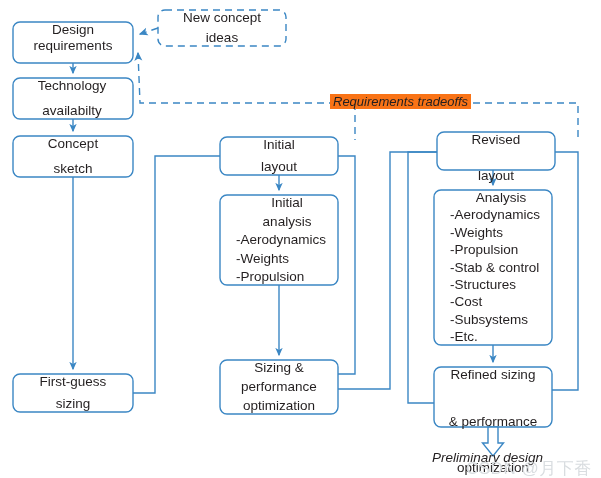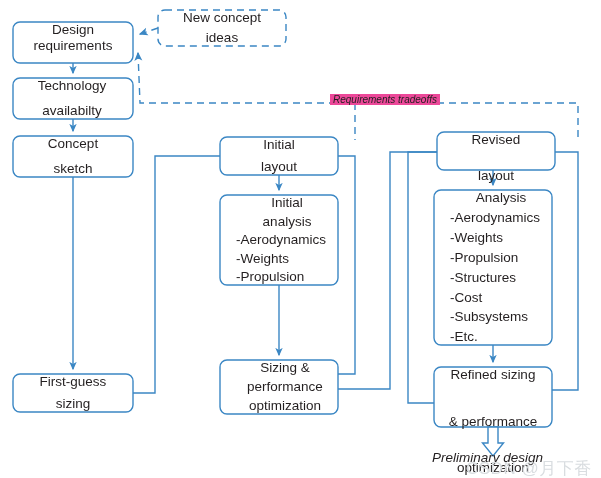--- a/index.html
+++ b/index.html
@@ -78,25 +78,25 @@
   .box-label.list-box .ttl {
     align-self: center;
   }
   .box-label .item {
     display: block;
     text-align: left;
   }
   .edge-label {
     position: absolute;
     color: #231f20;
-    font-size: 10px;
+    font-size: 13px;
     font-style: italic;
     font-family: "Liberation Sans", sans-serif;
     white-space: nowrap;
-    background: #ec4899;
+    background: #f97316;
     padding: 0 3px;
     pointer-events: none;
   }
   .outcome-label {
     position: absolute;
     color: #231f20;
     font-size: 13.5px;
     font-style: italic;
     font-family: "Liberation Sans", sans-serif;
     white-space: nowrap;
@@ -198,36 +198,37 @@
   </div>
 
   <div class="box-label list-box" style="left:220px; top:195px; width:118px; height:90px;">
     <span class="ttl">Initial</span>
     <span class="ttl">analysis</span>
     <span class="item">-Aerodynamics</span>
     <span class="item">-Weights</span>
     <span class="item">-Propulsion</span>
   </div>
 
-  <div class="box-label" style="left:220px; top:360px; width:118px; height:54px;padding-left:6px;">
+  <div class="box-label" style="left:220px; top:360px; width:118px; height:54px;">
     <span class="ttl">Sizing &amp;</span>
     <span class="ttl">performance</span>
     <span class="ttl">optimization</span>
   </div>
 
   <div class="box-label" style="left:437px; top:132px; width:118px; height:52px;">
     <span class="ttl">Revised</span>
     <span class="ttl">layout</span>
   </div>
 
   <div class="box-label list-box" style="left:434px; top:190px; width:118px; height:155px;">
     <span class="ttl">Analysis</span>
     <span class="item">-Aerodynamics</span>
     <span class="item">-Weights</span>
     <span class="item">-Propulsion</span>
+    <span class="item">-Stab &amp; control</span>
     <span class="item">-Structures</span>
     <span class="item">-Cost</span>
     <span class="item">-Subsystems</span>
     <span class="item">-Etc.</span>
   </div>
 
   <div class="box-label" style="left:434px; top:367px; width:118px; height:60px;gap:31px;">
     <span class="ttl">Refined sizing</span>
     <span class="ttl">&amp; performance</span>
     <span class="ttl">optimization</span>

